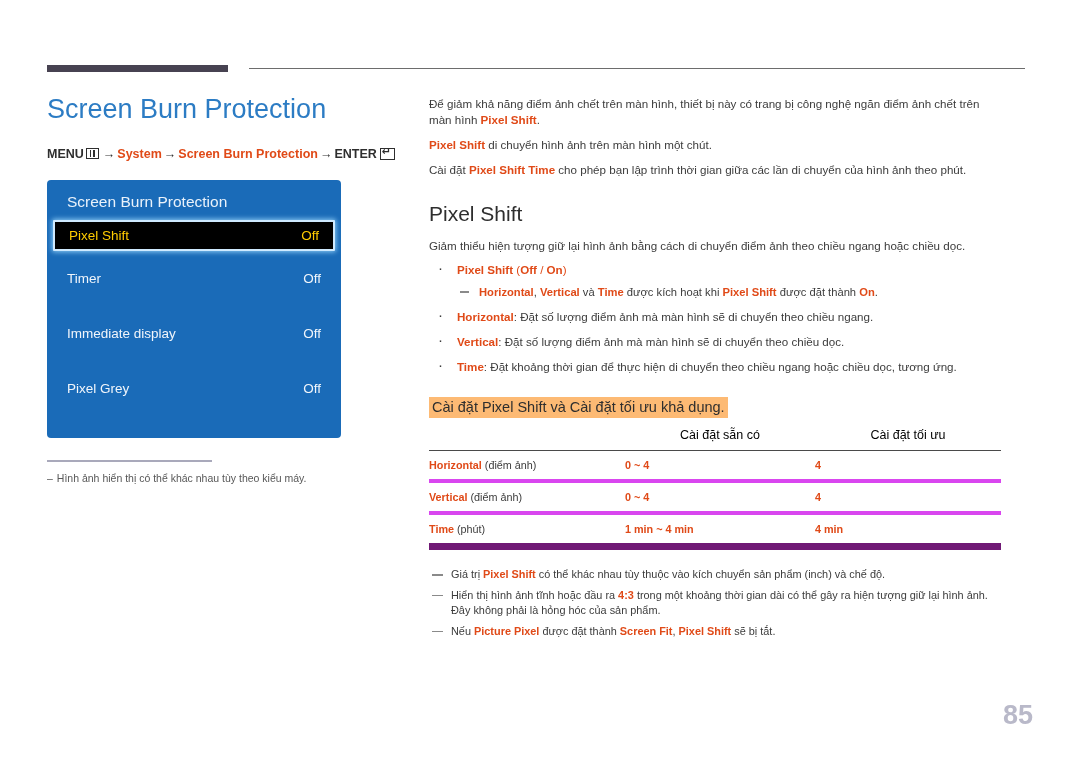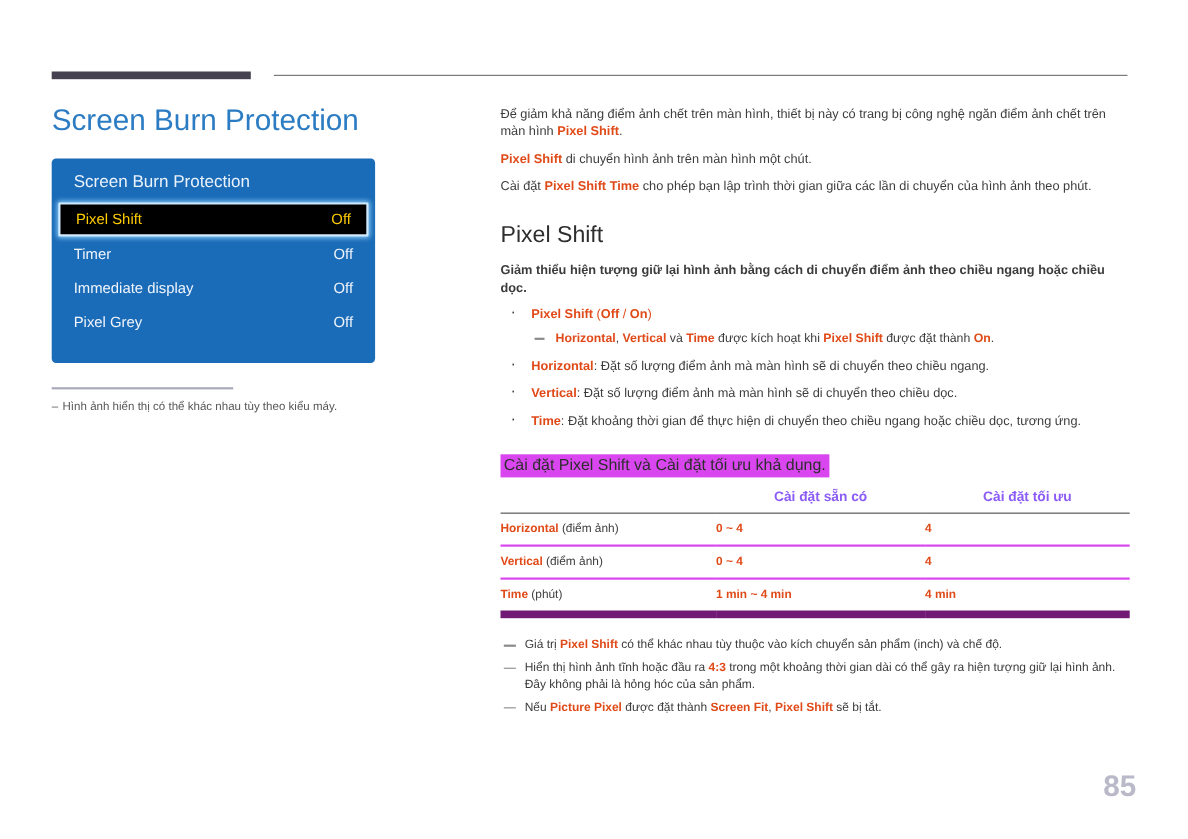--- a/index.html
+++ b/index.html
@@ -114,21 +114,21 @@
     font-size: 15.5px;
     padding: 0 20px 9px 20px;
     font-weight: 400;
   }
   .osd-row {
     display: flex;
     justify-content: space-between;
     align-items: center;
     color: #f0f5fb;
     font-size: 13.5px;
-    padding: 8px 20px;
+    padding: 20px 20px;
     box-sizing: border-box;
   }
   .osd-row.selected {
     background: #000000;
     color: #ffcc00;
     border: 2px solid #cfeaff;
     margin: 0 6px;
     padding: 6px 14px;
     border-radius: 1px;
     box-shadow: 0 0 5px 1px rgba(160, 220, 255, 0.85);
@@ -147,21 +147,21 @@
     margin-top: 9px;
     font-size: 10.5px;
     color: #575757;
     line-height: 14px;
   }
   .left-note .dash { color: #575757; padding-right: 4px; }
 
   
   .right-col {
     position: absolute;
-    left: 455px;
+    left: 429px;
     top: 96px;
     width: 572px;
   }
   .intro p {
     margin: 0 0 9px 0;
     font-size: 11.6px;
     line-height: 16px;
     color: #3c3c3c;
   }
   .accent { color: #e04a18; font-weight: bold; }
@@ -171,21 +171,20 @@
     font-size: 21px;
     font-weight: 400;
     color: #2e2e2e;
     margin: 23px 0 11px 0;
     line-height: 26px;
   }
   .lead {
     font-size: 11.6px;
     line-height: 16px;
     margin: 0 0 8px 0;
-    font-weight: bold;
   }
 
   ul.bullets {
     list-style: none;
     margin: 0;
     padding: 0;
   }
   ul.bullets > li {
     position: relative;
     padding-left: 28px;
@@ -213,48 +212,48 @@
     position: absolute;
     left: 3px;
     top: 7px;
     width: 9px;
     height: 1.5px;
     background: #8a8a8a;
   }
 
   .hl-heading {
     display: inline-block;
-    background: #d946ef;
+    background: #fdba74;
     color: #2e2e2e;
     font-size: 14.5px;
     line-height: 19px;
     padding: 1px 3px;
     margin-top: 13px;
   }
 
   
   table.spec {
     width: 572px;
     border-collapse: collapse;
     margin-top: 7px;
     table-layout: fixed;
   }
   table.spec th {
     font-size: 12.5px;
-    font-weight: bold;
-    color: #8b5cf6;
+    font-weight: normal;
+    color: #000000;
     text-align: center;
     padding: 3px 0 8px 0;
     border-bottom: 1.6px solid #4a4a4a;
   }
   table.spec th.col-label { border-bottom: 1.6px solid #4a4a4a; }
   table.spec td {
     font-size: 10.8px;
     padding: 8px 0 8px 0;
-    border-bottom: 2px solid #d946ef;
+    border-bottom: 4px solid #d946ef;
     vertical-align: top;
     color: #3c3c3c;
   }
   table.spec tr:last-child td { border-bottom: 7px solid #701a75; }
   td.k .accent { font-weight: bold; }
   td.v1 { padding-left: 15px; margin-left: 28px; }
   td.v2 { padding-left: 18px; }
   .tval { color: #e04a18; font-weight: bold; font-size: 10.8px; }
 
   
@@ -290,20 +289,23 @@
 </head>
 <body>
 
 <div class="rule-thick"></div>
 <div class="rule-thin"></div>
 
 <div class="left-col">
 
   <h1 class="page-title">Screen Burn Protection</h1>
 
+  <div class="breadcrumb">
+    <span>MENU</span><span class="icon-menu"></span><span class="arrow">→</span><span class="accent">System</span><span class="arrow">→</span><span class="accent">Screen Burn Protection</span><span class="arrow">→</span><span>ENTER</span><span class="icon-enter"></span>
+  </div>
 
   <div class="osd">
     <div class="osd-title">Screen Burn Protection</div>
 
     <div class="osd-row selected">
       <span>Pixel Shift</span>
       <span class="osd-value">Off</span>
     </div>
 
     <div class="osd-row">

